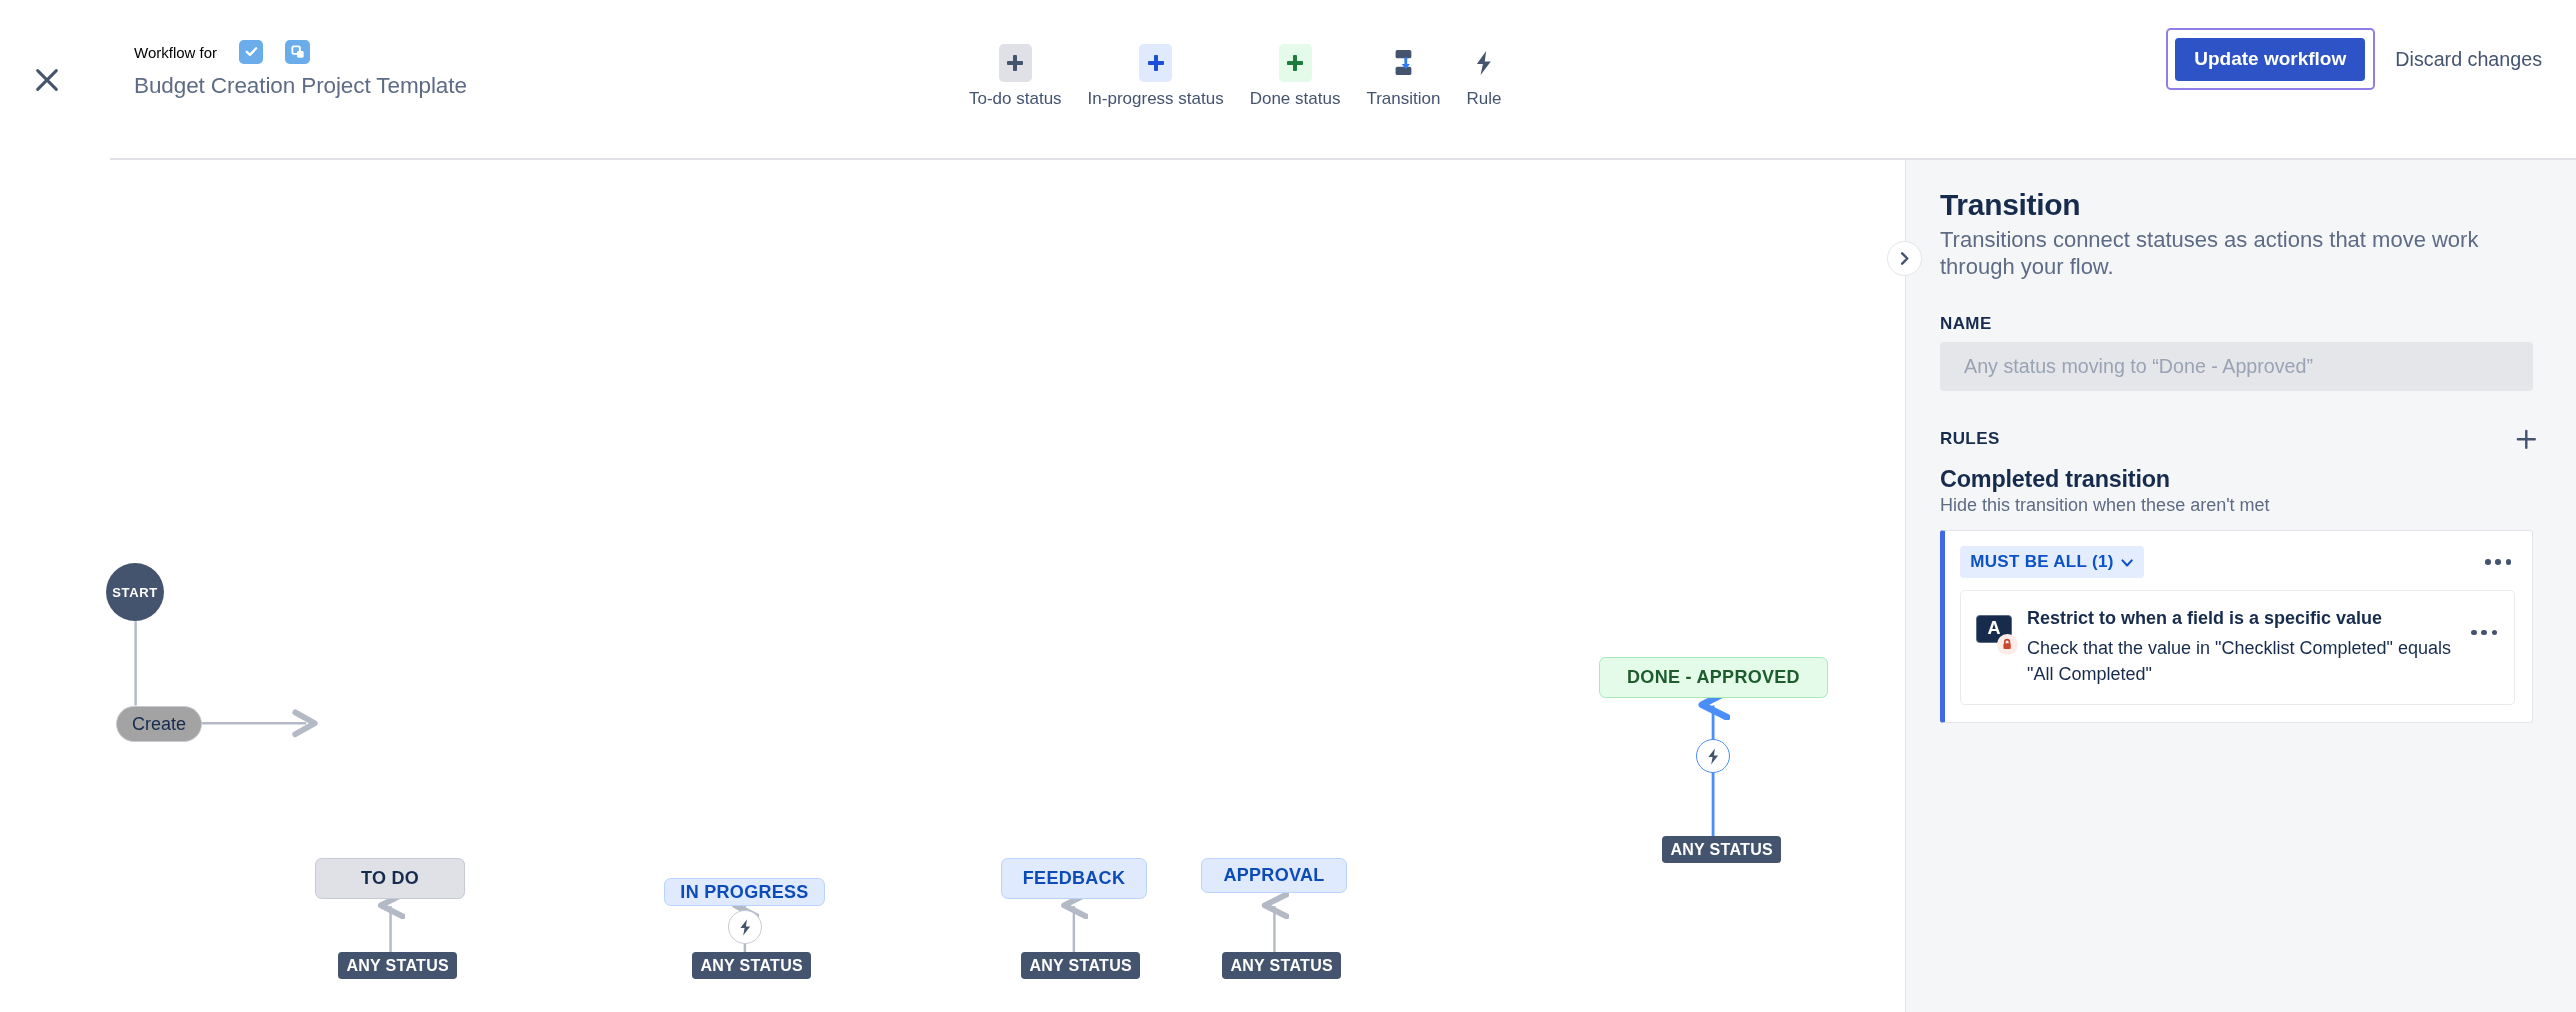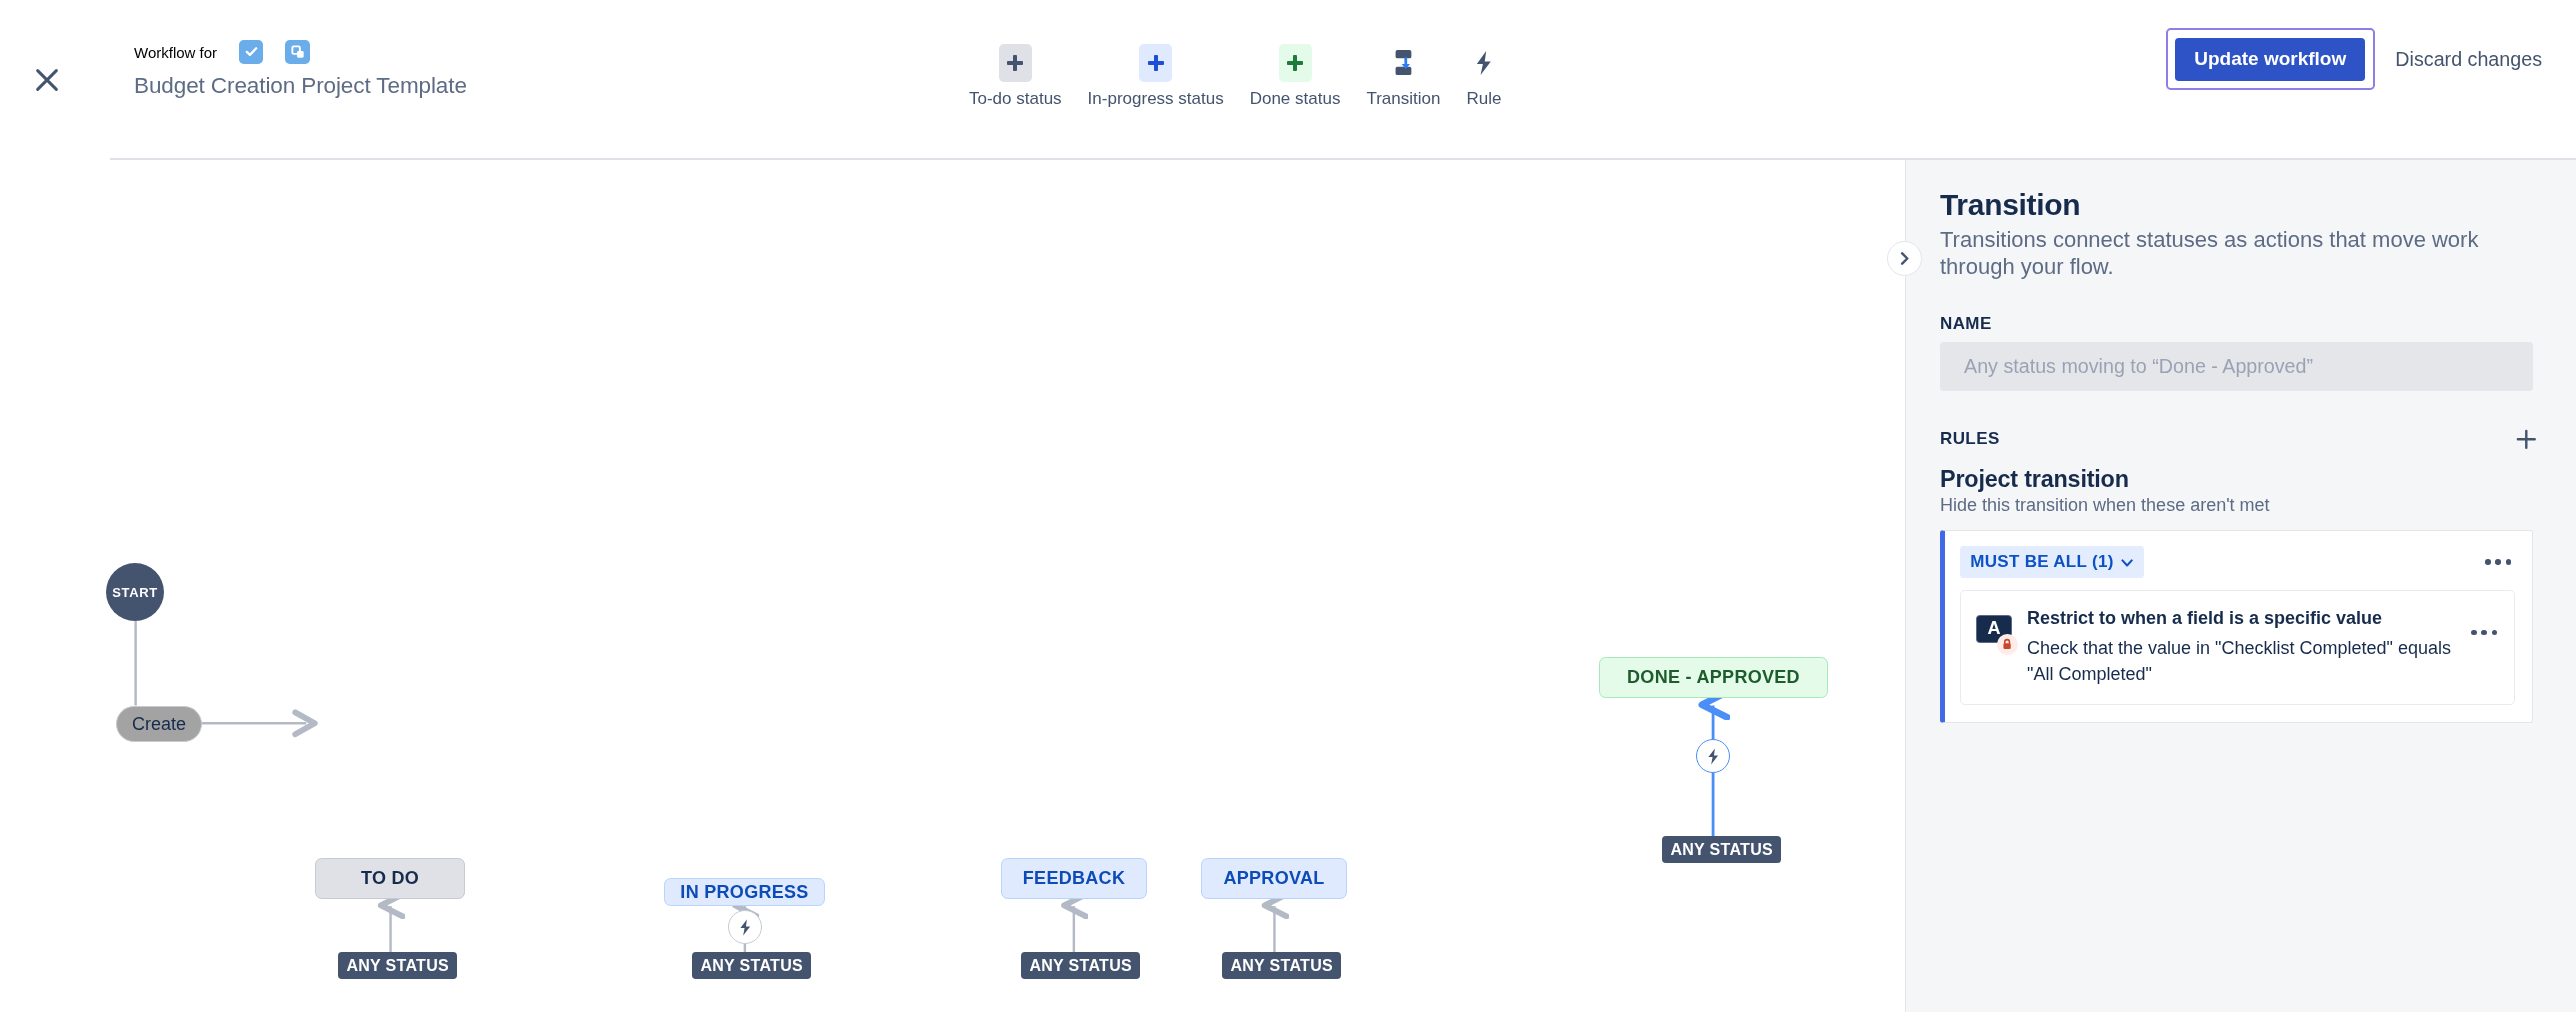--- a/index.html
+++ b/index.html
@@ -405,21 +405,21 @@
     <path d="M1852 909 L1852 1016" stroke="#b3bac5" stroke-width="2.6" fill="none"></path>
     <path d="M1840 1048 L1852 1032 L1864 1048" fill="none" stroke="#b3bac5" stroke-width="2.6" stroke-linecap="round" stroke-linejoin="round" transform="translate(0,-18)"></path>
   </svg>
 
   <div id="start-node">START</div>
   <div id="create-pill">Create</div>
 
   <div class="status-node node-todo" style="left:315px; top:698px; width:150px; height:41px;">TO DO</div>
   <div class="status-node node-inprogress" style="left:664px; top:718px; width:161px; height:28px;">IN PROGRESS</div>
   <div class="status-node node-inprogress" style="left:1001px; top:698px; width:146px; height:41px;">FEEDBACK</div>
-  <div class="status-node node-inprogress" style="left:1201px; top:698px; width:146px; height:41px;">APPROVAL</div>
+  <div class="status-node node-inprogress" style="left:1201px; top:698px; width:146px; height:35px;">APPROVAL</div>
   <div class="status-node node-done" style="left:1599px; top:497px; width:229px; height:41px;">DONE - APPROVED</div>
 
   <div class="bolt-badge" style="left:728px; top:750px;">
     <svg width="13" height="17" viewBox="0 0 14 18">
         <path d="M8.5 0.5 L1.5 9.5 L6 9.5 L4.5 17.5 L12 8 L7.5 8 Z" fill="#44546f"></path>
       </svg>
   </div>
   <div class="bolt-badge selected" style="left:1696px; top:579px;">
     <svg width="13" height="17" viewBox="0 0 14 18">
         <path d="M8.5 0.5 L1.5 9.5 L6 9.5 L4.5 17.5 L12 8 L7.5 8 Z" fill="#44546f"></path>
@@ -449,21 +449,21 @@
 
   <div id="rules-header">
     <span id="rules-label">RULES</span>
     <span id="add-rule-button">
       <svg width="20.6" height="20.6" viewBox="0 0 22 22">
           <path d="M11 2 L11 20 M2 11 L20 11" stroke="#44546f" stroke-width="2.6" stroke-linecap="round"></path>
         </svg>
     </span>
   </div>
 
-  <div id="restrict-title">Project transition</div>
+  <div id="restrict-title">Completed transition</div>
   <div id="restrict-sub">Hide this transition when these aren't met</div>
 
   <div id="rule-group-card">
     <div id="rule-group-head">
       <span id="must-be-all-chip">
         <span>MUST BE ALL (1)</span>
         <span>
           <svg width="12.2" height="8.4" viewBox="0 0 13 9">
               <path d="M1.5 1.5 L6.5 7 L11.5 1.5" fill="none" stroke="#0d52c4" stroke-width="2.2" stroke-linecap="round" stroke-linejoin="round"></path>
             </svg>

